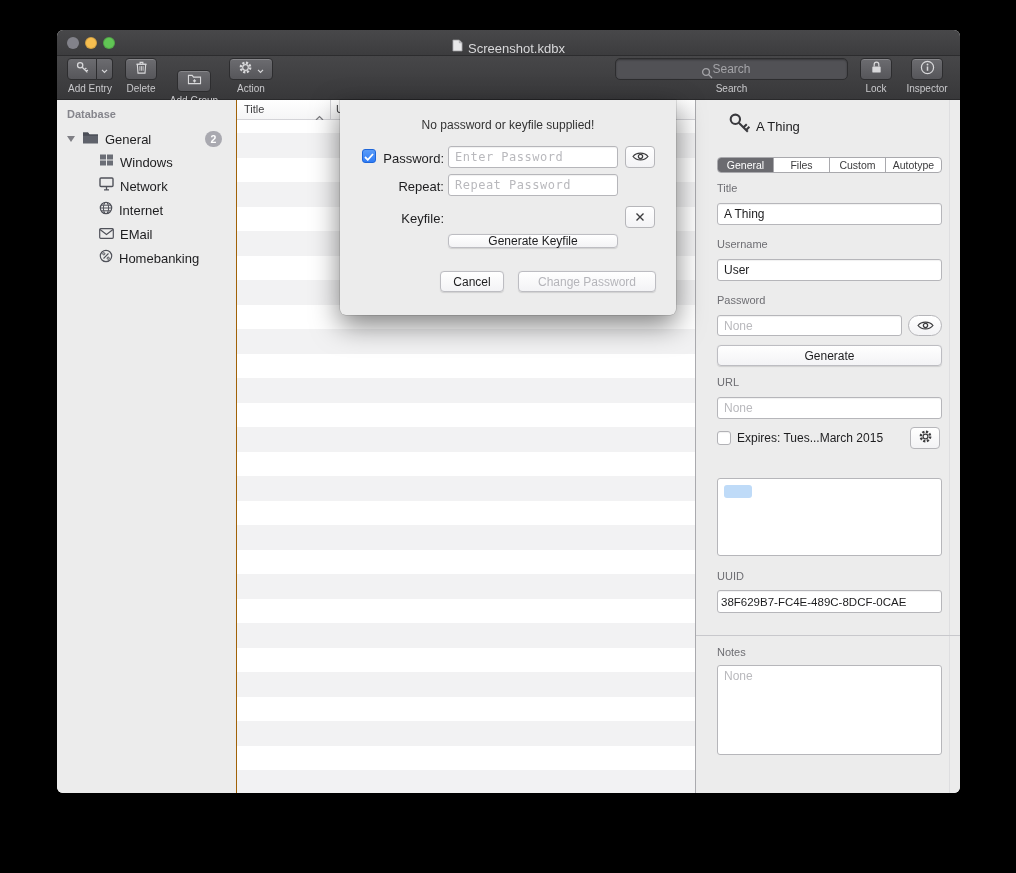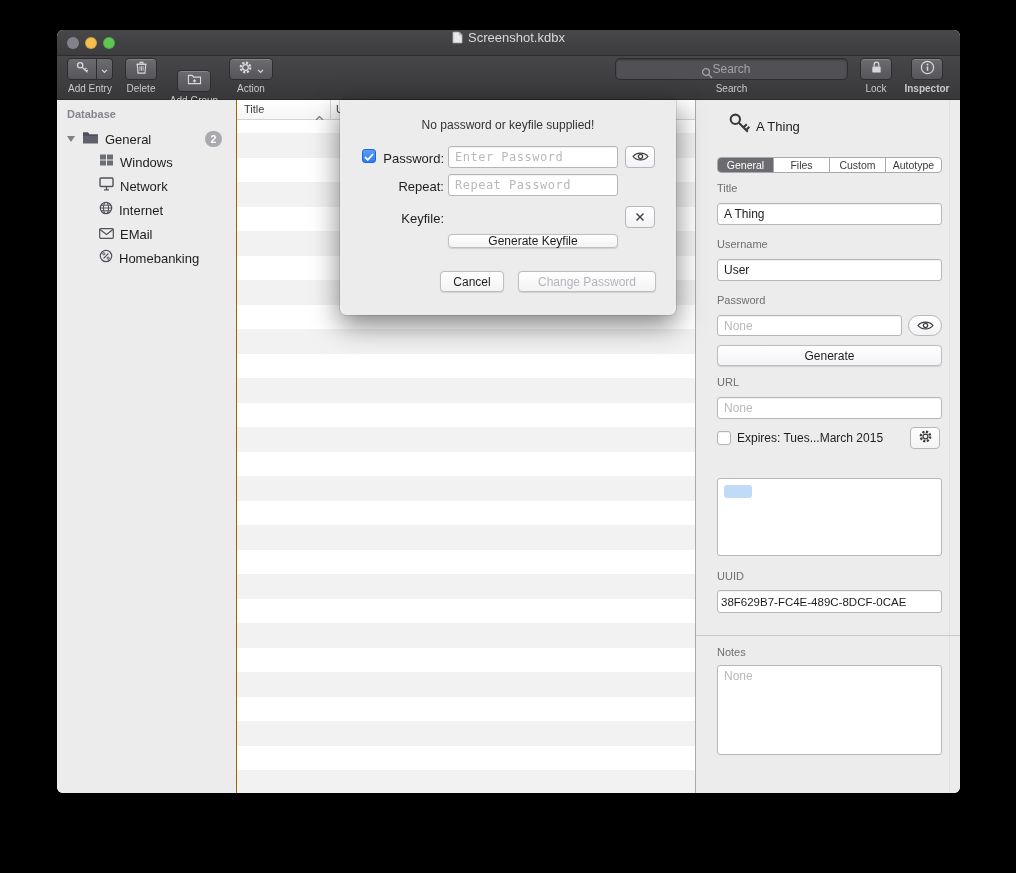--- a/index.html
+++ b/index.html
@@ -20,21 +20,21 @@
   .titlebar {
     position:absolute; left:0; top:0; width:100%; height:26px;
     background:linear-gradient(#48484a,#3c3c3e);
     border-bottom:1px solid #2c2c2e;
   }
   .traffic { position:absolute; top:7px; width:12px; height:12px; border-radius:50%; }
   .t-close { left:10px; background:#82828a; }
   .t-min   { left:28px; background:#f6be50; border:0.5px solid rgba(0,0,0,.15);}
   .t-zoom  { left:46px; background:#61c555; border:0.5px solid rgba(0,0,0,.15);}
   .title-wrap {
-    height:26px; display:flex; align-items:flex-start; justify-content:center; gap:5px;
+    height:26px; display:flex; align-items:flex-end; justify-content:center; gap:5px;
   }
   .title-text { font-size:13px; color:#d8d8da; }
   
   .toolbar {
     position:absolute; left:0; top:26px; width:100%; height:44px;
     background:linear-gradient(#474749,#38383a);
     border-bottom:1px solid #29292b;
   }
   .tb-item { position:absolute; top:2px; text-align:center; }
   .tb-btn {
@@ -262,21 +262,21 @@
     <div class="tb-item" style="left:799px; width:40px;">
       <div class="tb-btn" style="width:32px;">
         <span><svg width="13" height="15" viewBox="0 0 14 16" fill="none" stroke="#d8d8da" stroke-width="1.3">
               <rect x="2.5" y="7" width="9" height="6.5" rx="1" fill="#d8d8da" stroke="none"></rect>
               <path d="M4.5 7V4.8a2.5 2.5 0 0 1 5 0V7"></path>
             </svg></span>
       </div>
       <div class="tb-label">Lock</div>
     </div>
 
-    <div class="tb-item" style="left:842px; width:56px;font-weight:bold;">
+    <div class="tb-item" style="left:842px; width:56px;">
       <div class="tb-btn" style="width:32px;">
         <span><svg width="15" height="15" viewBox="0 0 16 16" fill="none">
               <circle cx="8" cy="8" r="6.5" stroke="#d8d8da" stroke-width="1.3"></circle>
               <circle cx="8" cy="4.8" r="1" fill="#d8d8da"></circle>
               <path d="M8 7v4.5" stroke="#d8d8da" stroke-width="1.6"></path>
             </svg></span>
       </div>
       <div class="tb-label">Inspector</div>
     </div>
   </div>

